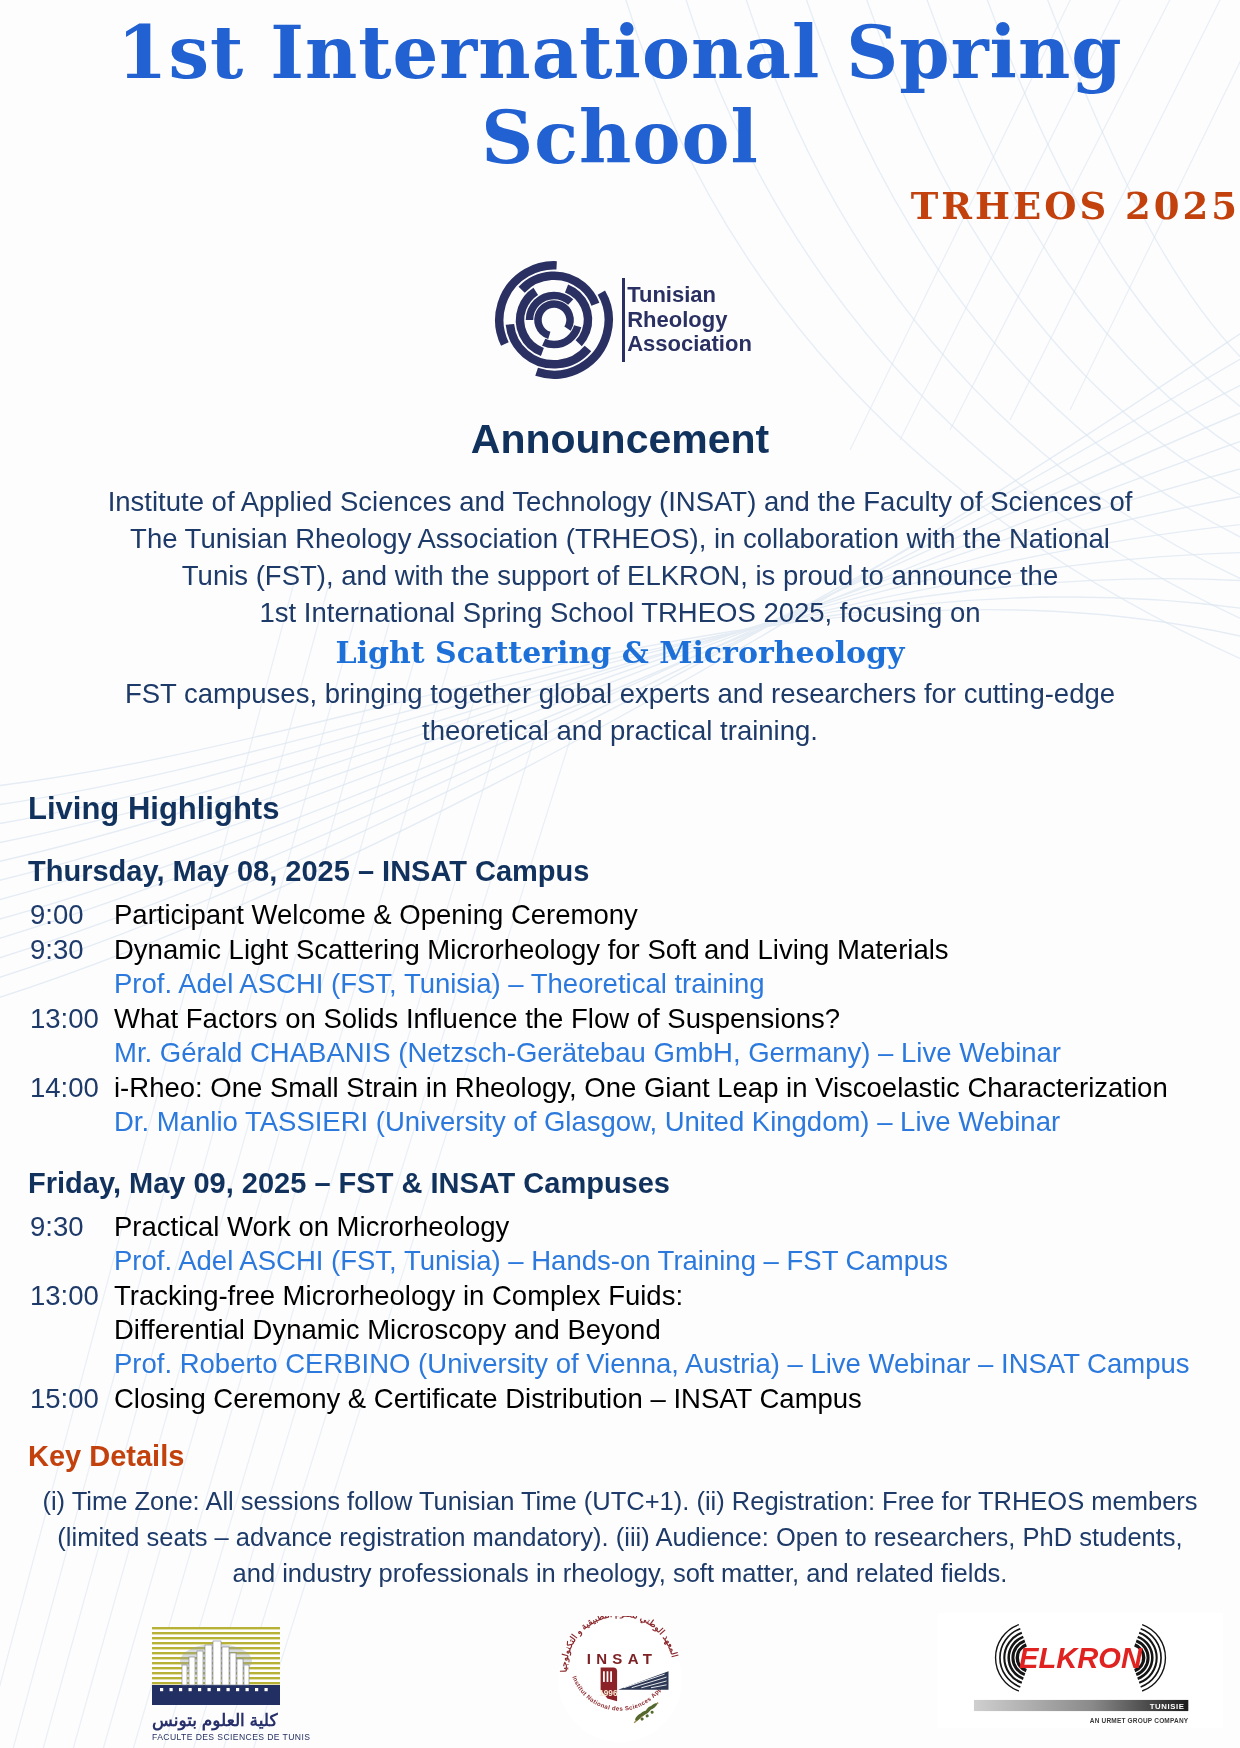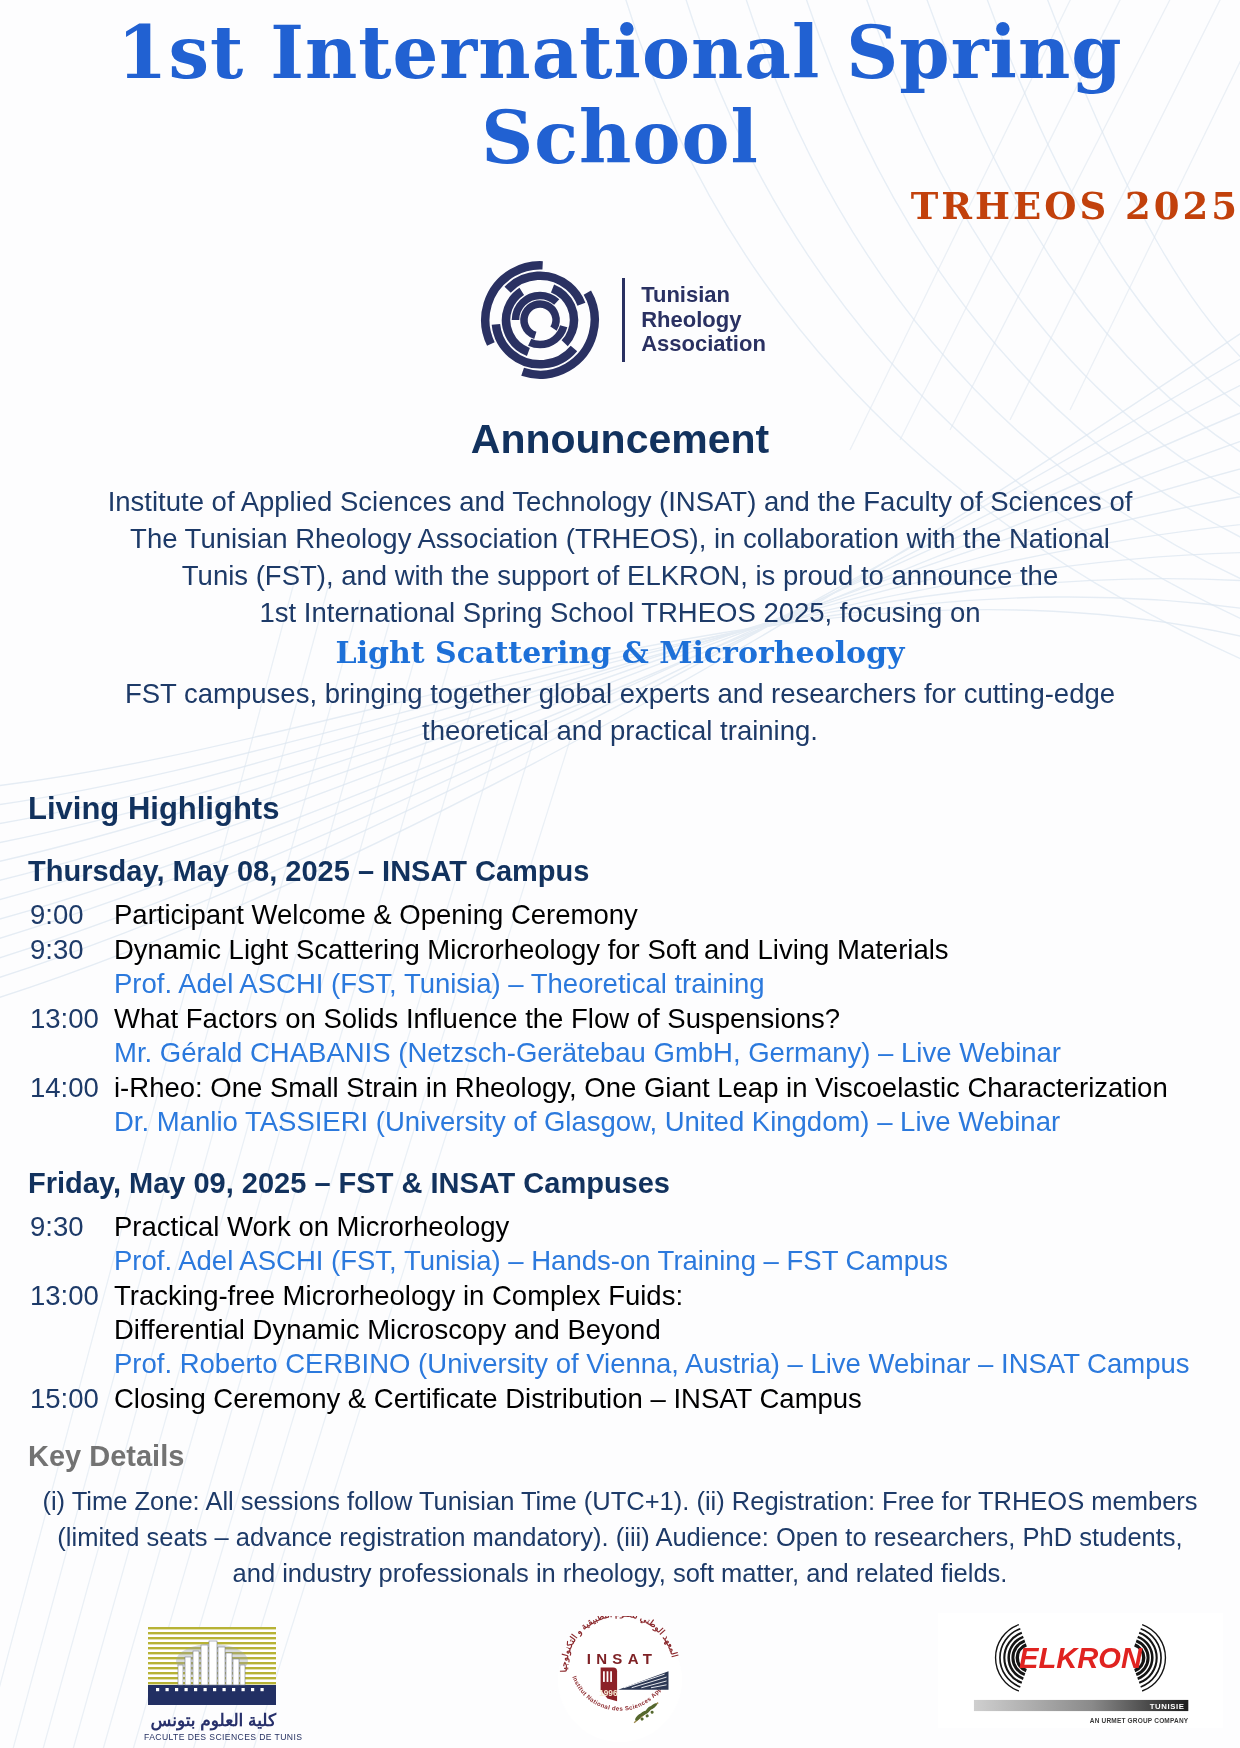--- a/index.html
+++ b/index.html
@@ -6,44 +6,44 @@
   .page { position:relative; width:1240px; height:1748px; margin:0 auto; overflow:hidden;
           background:#fdfdfe; font-family:"Liberation Sans", sans-serif; }
   .bg-lines { position:absolute; left:0; top:0; z-index:0; }
   .content { position:relative; z-index:1; }
 
   .main-title { margin:10px 0 0; text-align:center; font-family:"DejaVu Serif", serif;
                 font-weight:700; font-size:72px; color:#2161d2; letter-spacing:1px; }
   .sub-title  { text-align:right; font-family:"DejaVu Serif", serif; font-weight:700;
                 font-size:37px; color:#c2410c; letter-spacing:3px; margin-top:4px; }
 
-  .tra { display:flex; justify-content:center; align-items:center; gap:16px; margin-top:22px; height:140px; }
+  .tra { display:flex; justify-content:center; align-items:center; gap:2px; margin-top:22px; height:140px; }
   .tra-divider { width:3px; height:84px; background:#2a3162; }
   .tra-text { font-size:22px; font-weight:700; color:#2a3162; line-height:1.12; }
 
   .h-announce { text-align:center; font-size:41px; font-weight:800; color:#12325e; margin:26px 0 0; }
   .pline { text-align:center; font-size:27.5px; color:#1d3a68; line-height:37px; }
   .intro-block { margin-top:20px; }
   .focus-line { text-align:center; font-family:"DejaVu Serif", serif; font-size:30px; font-weight:700;
                 color:#1d70d8; line-height:44px; }
 
   .h-section { font-size:31px; font-weight:800; color:#12325e; margin:42px 0 0 28px; }
   .h-day { font-size:29px; font-weight:800; color:#12325e; margin:28px 0 10px 28px; }
 
   .srow { display:flex; align-items:flex-start; margin:0 0 1px 30px; font-size:27.5px; line-height:34px; }
   .stime { width:84px; flex:none; color:#1d3a68; }
   .sbody { flex:1; padding-right:10px; }
   .stitle { color:#000000; }
   .sspeaker { color:#2b79dd; }
 
-  .h-key { font-size:29px; font-weight:800; color:#737373; margin:24px 0 10px 28px; }
+  .h-key { font-size:29px; font-weight:800; color:#c2410c; margin:24px 0 10px 28px; }
   .kline { text-align:center; font-size:25.5px; color:#1d3a68; line-height:36px; }
 
   .logos { position:absolute; left:0; right:0; bottom:0; height:140px; z-index:1; }
-  .fst-logo { position:absolute; left:144px; bottom:6px; width:132px; text-align:right; }
+  .fst-logo { position:absolute; left:152px; bottom:6px; width:132px; text-align:left; }
   .fst-arabic { font-size:17px; font-weight:700; color:#27306b; margin-top:1px; }
   .fst-caption { font-size:8.6px; color:#1e2a5c; letter-spacing:.4px; margin-top:1px; white-space:nowrap; }
   .insat-logo { position:absolute; left:556px; bottom:0px; }
   .elkron-logo { position:absolute; left:938px; bottom:16px; }
 </style>
 </head>
 <body>
 
 <div class="page">
 

